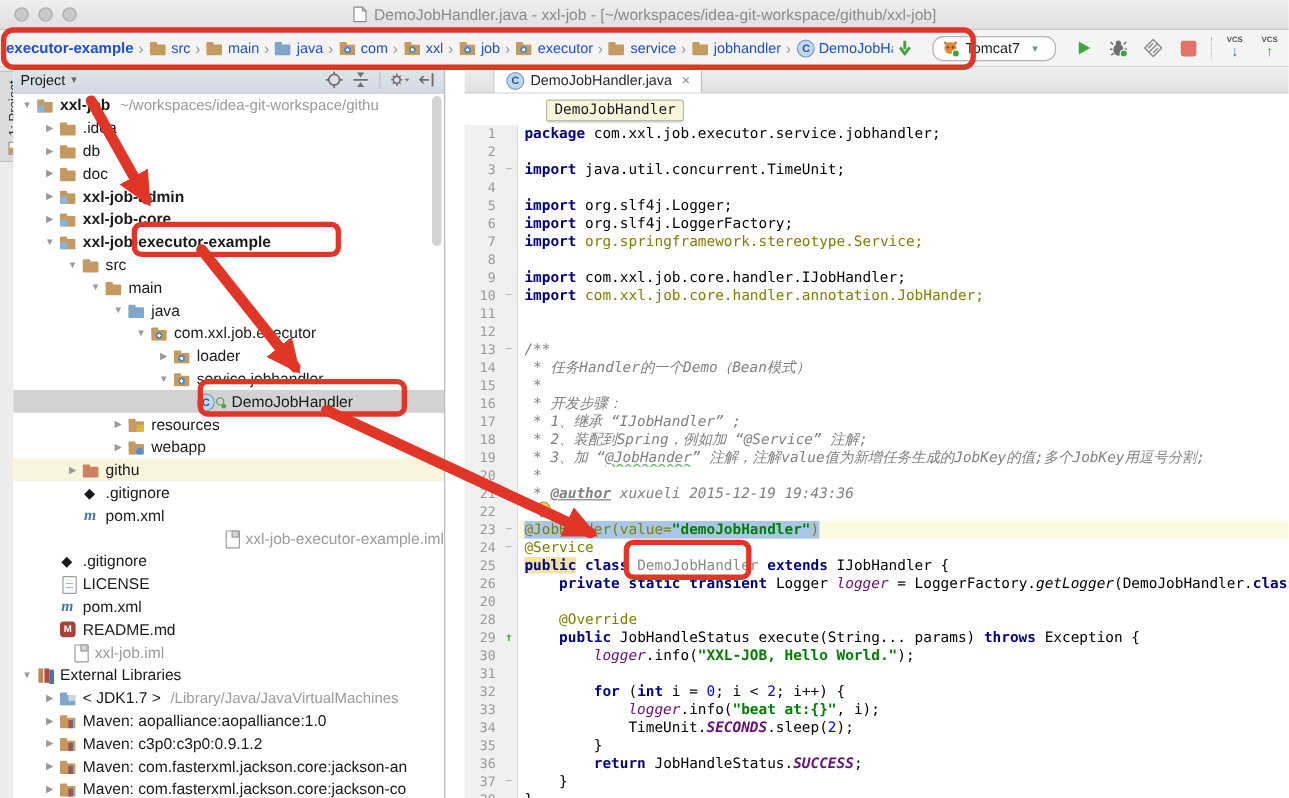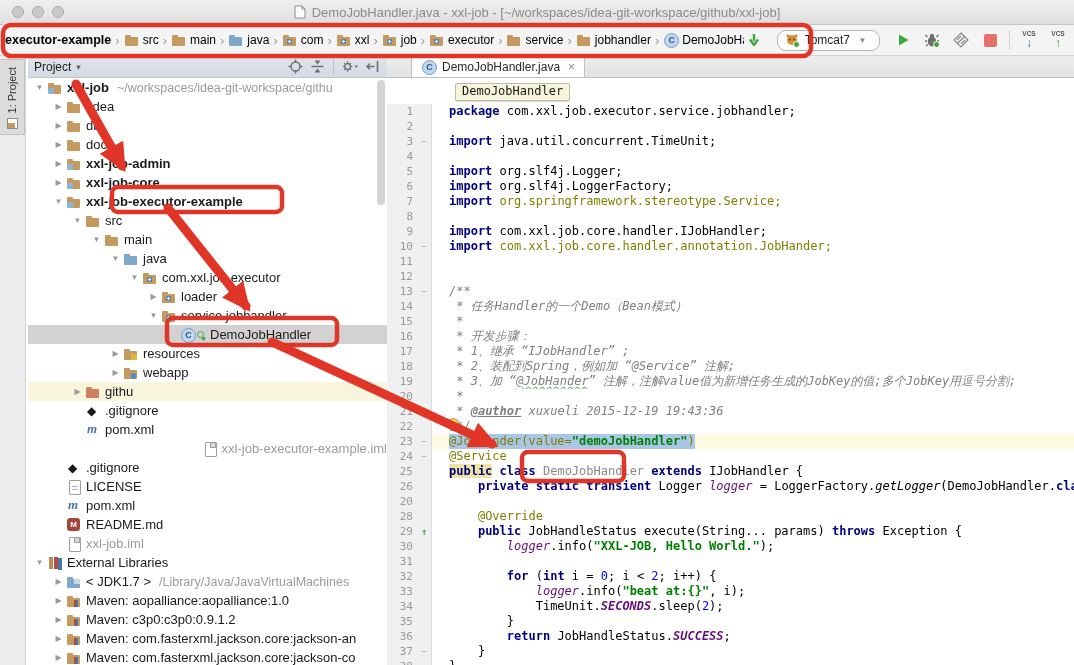--- a/index.html
+++ b/index.html
@@ -12,21 +12,21 @@
     display:flex; align-items:center; justify-content:center; }
   .lights { position:absolute; left:12px; top:6px; display:flex; gap:8px; }
   .light { width:12px; height:12px; border-radius:50%; background:#C9C9C9; border:1px solid #ABABAB; }
   .wtitle { color:#8B8B8B; font-size:13px; display:flex; align-items:center; gap:6px; white-space:nowrap; }
 
   
   .navbar { position:absolute; left:0; top:25px; width:1074px; height:31px;
     background:#F4F4F4; border-bottom:1px solid #D2D2D2;
     display:flex; align-items:center; padding:0 6px 0 4px; }
   .crumbs { display:flex; align-items:center; overflow:hidden; white-space:nowrap; flex:0 1 auto; }
-  .bc-item { display:flex; align-items:center; gap:3px; color:#000000; padding:1px 1px; }
+  .bc-item { display:flex; align-items:center; gap:3px; color:#1d4ed8; padding:1px 1px; }
   .bc-item.b { font-weight:bold; font-size:12.5px; }
   .bc-sep { color:#9A9A9A; font-size:13px; margin:0 3px; }
   .toolbar { display:flex; align-items:center; gap:9px; margin-left:auto; }
   .tbtn { display:flex; align-items:center; justify-content:center; width:20px; height:20px; }
   .combo { display:flex; align-items:center; gap:5px; background:#FDFDFD; border:1px solid #B5B5B5;
     border-radius:9px; padding:1px 9px 1px 6px; height:21px; margin:0 4px; }
   .combo .arr { color:#7E8C9A; font-size:9px; }
   .stop-sq { width:13px; height:13px; background:#E2736B; border-radius:2px; }
   .tsep { width:1px; height:18px; border-left:1px dotted #B5B5B5; }
   .vcs { display:flex; flex-direction:column; align-items:center; line-height:1; width:20px; }
@@ -34,21 +34,21 @@
   .vcs .va { font-weight:bold; font-size:12px; }
   .vcs.down .va { color:#3B78B5; } .vcs.up .va { color:#44A340; }
 
   
   .strip { position:absolute; left:0; top:56px; width:26px; height:609px; background:#ECECEC; border-right:1px solid #D4D4D4; }
   .strip-tab { margin-top:3px; background:#DCDCDC; border:1px solid #C2C2C2; border-left:none;
     display:flex; flex-direction:column; align-items:center; padding:7px 0 5px; gap:5px; width:25px; }
   .strip-label { writing-mode:vertical-rl; transform:rotate(180deg); font-size:11px; color:#333; }
   .strip-ic { width:11px; height:11px; border:1px solid #8A8A8A; background:linear-gradient(#C49A60,#C49A60) 0 100%/7px 5px no-repeat,#FFF; }
 
-  .project { position:absolute; left:28px; top:56px; width:360px; height:609px; background:#FFF;
+  .project { position:absolute; left:11px; top:56px; width:360px; height:609px; background:#FFF;
     border-right:1px solid #B9B9B9; overflow:hidden; }
   .phead { height:22px; background:linear-gradient(#E0E5EC,#D3DAE3); border-bottom:1px solid #BFC6CF;
     display:flex; align-items:center; padding:0 6px; gap:4px; }
   .phead .ptitle { font-size:12px; color:#1A1A1A; display:flex; align-items:center; gap:5px; }
   .phead .ptitle .dd { color:#666; font-size:9px; }
   .phead .spacer { flex:1; }
   .phicon { width:18px; height:16px; display:flex; align-items:center; justify-content:center; }
   .phsep { width:1px; height:14px; background:#B9BFC8; margin:0 3px; }
 
   .tree { position:relative; font-size:13px; }
@@ -105,21 +105,21 @@
   .crumbbox { position:absolute; left:68px; top:5px; background:#F8F5DD; border:1px solid #BCBCA2; border-radius:2px;
     font:12px/15px "DejaVu Sans Mono",monospace; color:#1A1A1A; padding:0 6px 1px; box-shadow:0 1px 1px rgba(0,0,0,.15); }
   .code { position:relative; font:12px/15px "DejaVu Sans Mono",monospace;
     background:linear-gradient(90deg,#F0F0F0 0 44px,#DCDCDC 44px 45px,#FFF 45px); }
   .cline { height:15px; display:flex; white-space:pre; }
   .cline.cur { background:linear-gradient(90deg,transparent 0 45px,#FCFAE0 45px); }
   .ln { width:30px; flex:none; text-align:right; padding-right:4px; color:#999; font-size:11px; }
   .fold { width:14px; flex:none; text-align:center; color:#AFAFAF; font-size:9px; }
   .fold.fm::before { content:"−"; }
   .fold.ov::before { content:"↑"; color:#3DA63D; font-weight:bold; font-size:10px; }
-  .txt { padding-left:18px; overflow:hidden; }
+  .txt { padding-left:6px; overflow:hidden; }
   .p { color:#000; }
   .kw { color:#000080; font-weight:bold; }
   .str { color:#008000; font-weight:bold; }
   .num { color:#0000FF; }
   .ann { color:#7F7F00; }
   .cmt { color:#808080; font-style:italic; }
   .au { color:#808080; font-style:italic; font-weight:bold; text-decoration:underline; }
   .fld { color:#660E7A; font-style:italic; }
   .sfld { color:#660E7A; font-style:italic; font-weight:bold; }
   .mth { font-style:italic; color:#000; }
@@ -420,21 +420,21 @@
       <div class="trow" style="padding-left: 23px;">
         <span class="arr"></span>
         <span class="ic ic-mvn"></span>
         <span class="tl">pom.xml</span>
       </div>
       <div class="trow" style="padding-left: 23px;">
         <span class="arr"></span>
         <span class="ic ic-md"></span>
         <span class="tl">README.md</span>
       </div>
-      <div class="trow" style="padding-left: 23px;">
+      <div class="trow" style="padding-left: 33px;">
         <span class="arr"></span>
         <span class="ic ic-file"></span>
         <span class="tl gry">xxl-job.iml</span>
       </div>
       <div class="trow" style="padding-left: 4px;">
         <span class="arr">▼</span>
         <span class="ic ic-lib"></span>
         <span class="tl">External Libraries</span>
       </div>
       <div class="trow" style="padding-left: 23px;">

